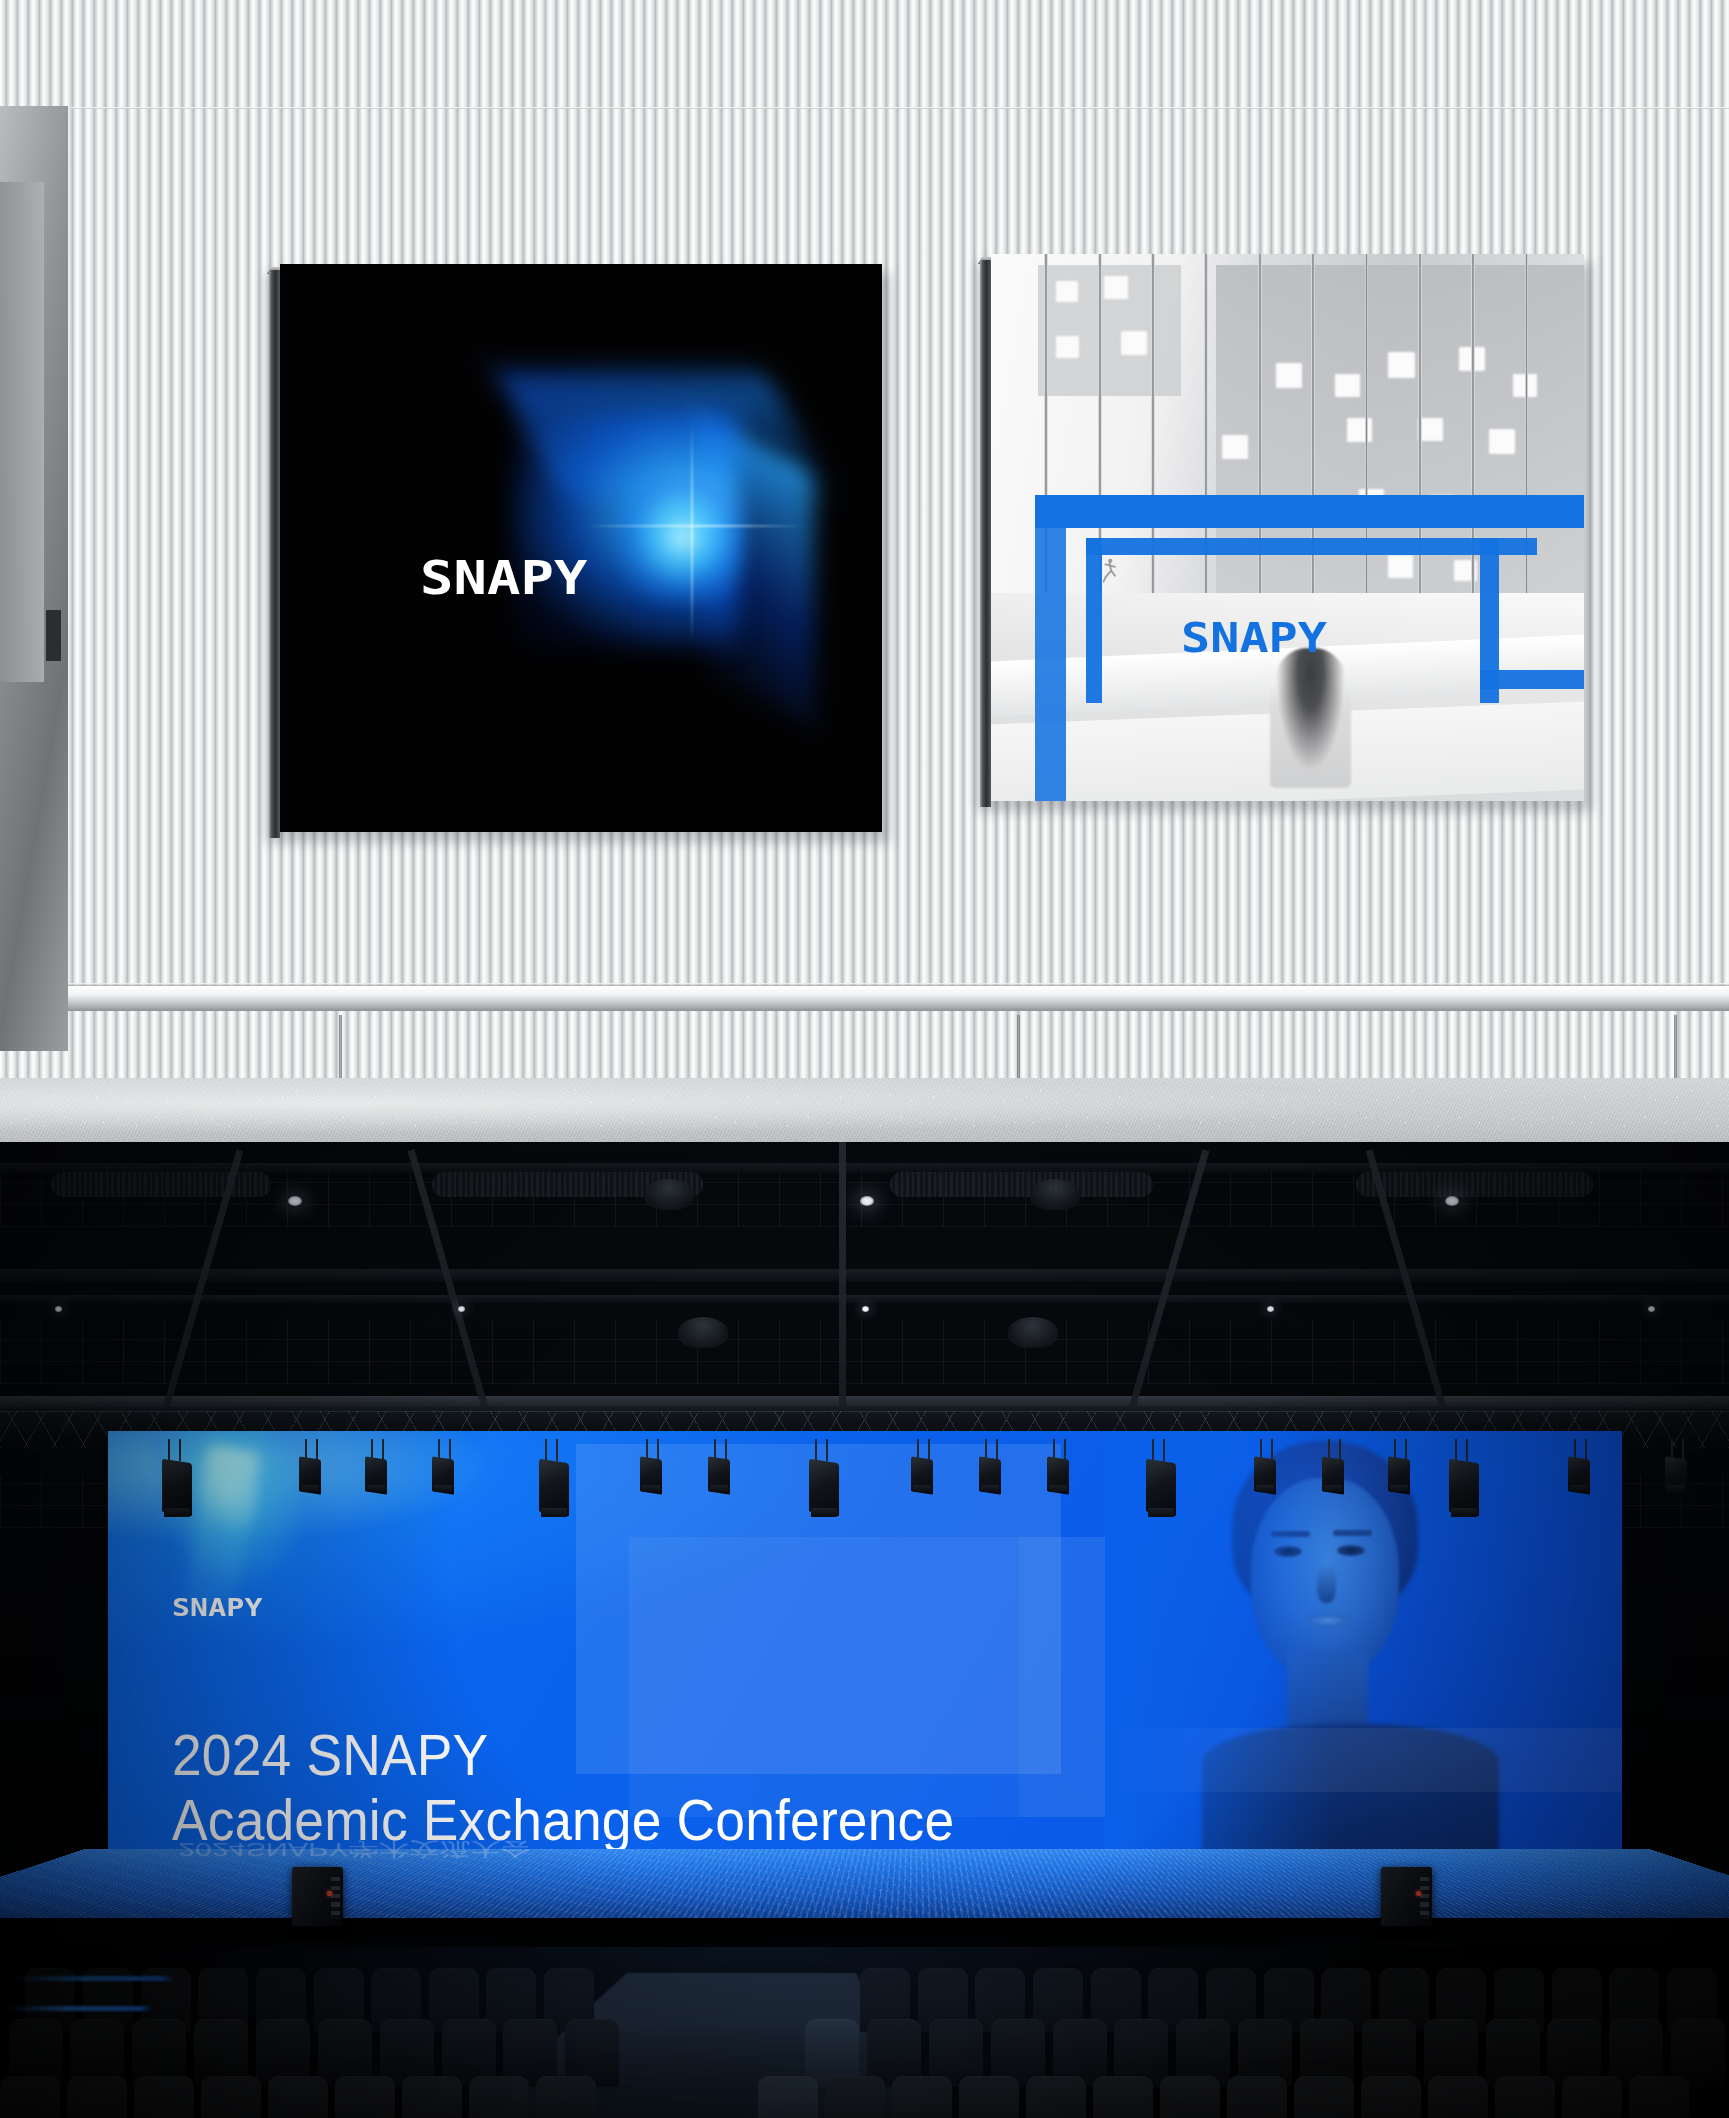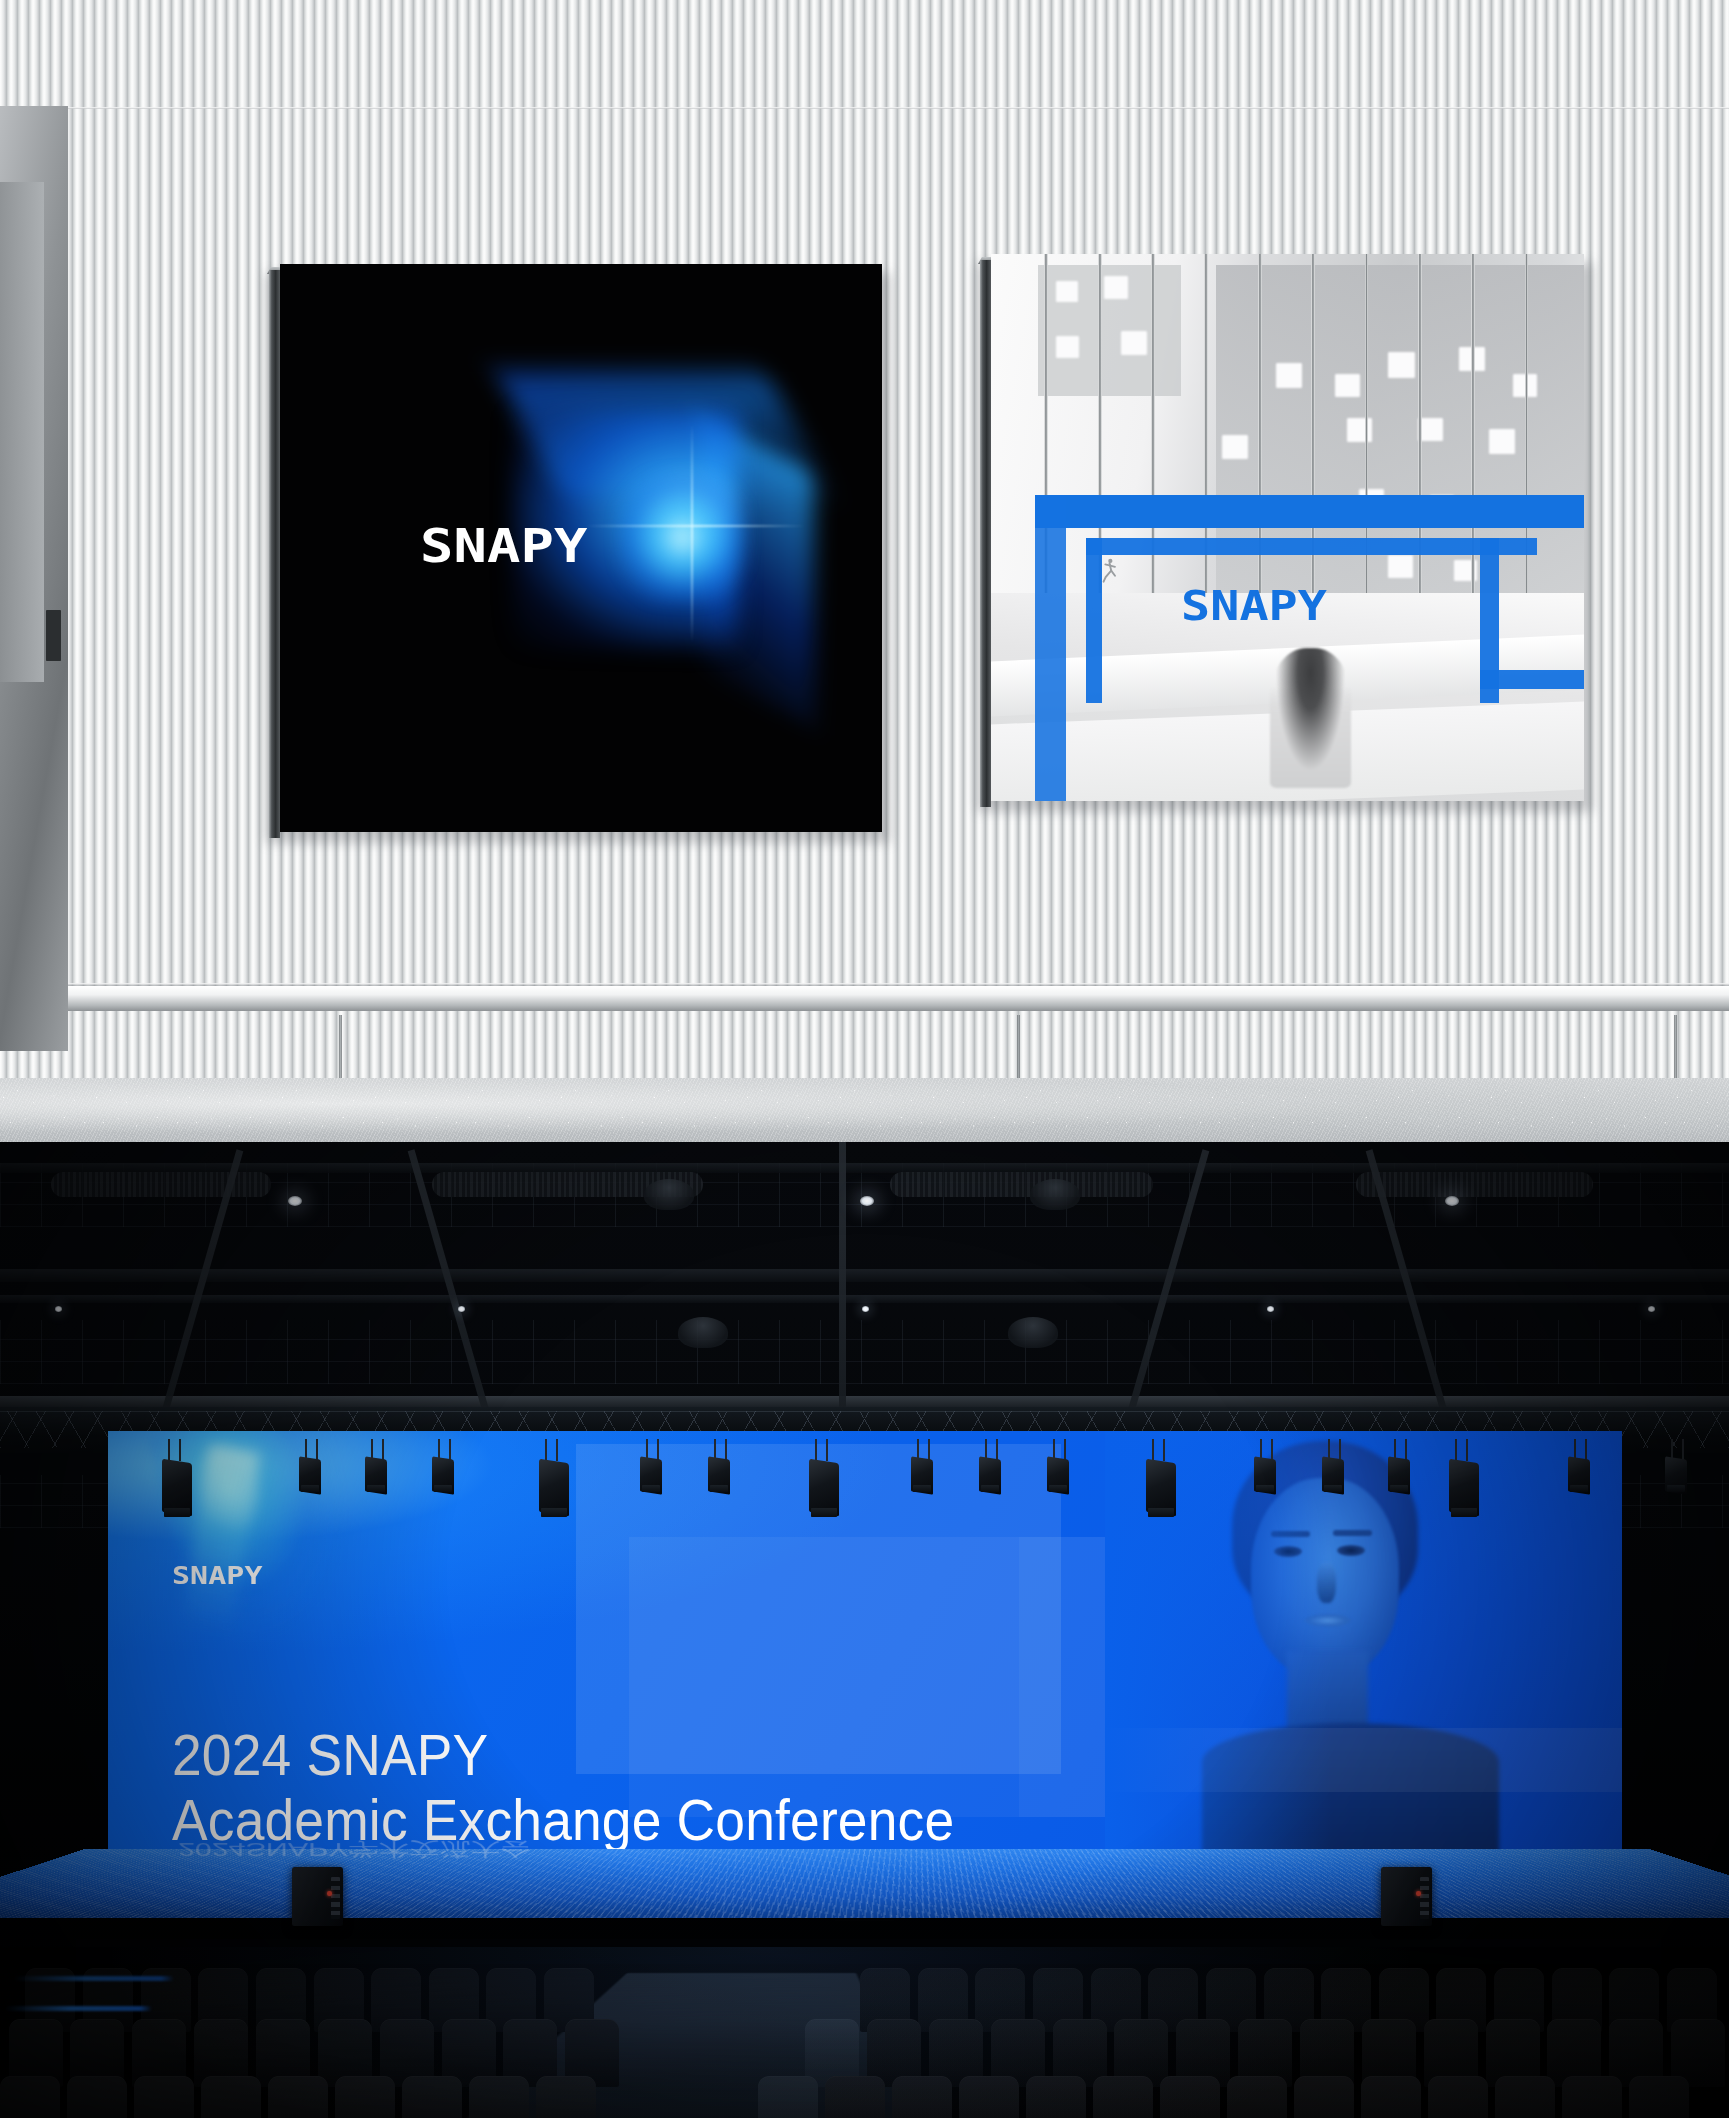--- a/index.html
+++ b/index.html
@@ -179,21 +179,21 @@
   #scr-bracket-inner{position:absolute;left:521px;top:106px;width:390px;height:280px;background:rgba(255,255,255,.055);}
   #scr-bracket-r{position:absolute;left:911px;top:106px;width:93px;height:280px;background:rgba(255,255,255,.09);}
   #scr-glow{position:absolute;left:64px;top:-17px;width:178px;height:220px;
     background:radial-gradient(ellipse at 38% 30%, rgba(160,245,255,.95) 0%, rgba(60,200,255,.55) 22%, rgba(20,130,255,.18) 48%, rgba(0,0,0,0) 72%);
     filter:blur(4.2px);transform:rotate(-14deg);}
   #scr-glow-beam{position:absolute;left:87px;top:17px;width:51px;height:182px;
     background:linear-gradient(180deg, rgba(190,250,255,.85), rgba(90,210,255,.35) 45%, rgba(0,0,0,0));
     filter:blur(6.8px);transform:rotate(9deg);}
 
   #scr-logo{position:absolute;left:64px;top:129px;}
-  .logo-wrap{display:flex;align-items:flex-end;letter-spacing:.01em;}
+  .logo-wrap{display:flex;align-items:flex-end;letter-spacing:.01em;margin-top:32px;}
   .logo-txt{font-family:"DejaVu Sans Mono",monospace;font-weight:700;
     font-stretch:expanded;transform:scaleX(1.18);transform-origin:left center;}
 
   #scr-title{position:absolute;left:64px;top:292px;color:#fff;}
   .scr-l1,.scr-l2{font-weight:300;font-size:58px;line-height:1.12;letter-spacing:0.2px;white-space:nowrap;
     transform:scaleX(.92);transform-origin:left center;}
 
   
   #scr-portrait{position:absolute;right:0;top:0;width:517px;height:424px;overflow:hidden;}
   #pt-bg{position:absolute;inset:0;background:linear-gradient(140deg,#0c63ec,#0a4fd8 60%,#0947c9);}

